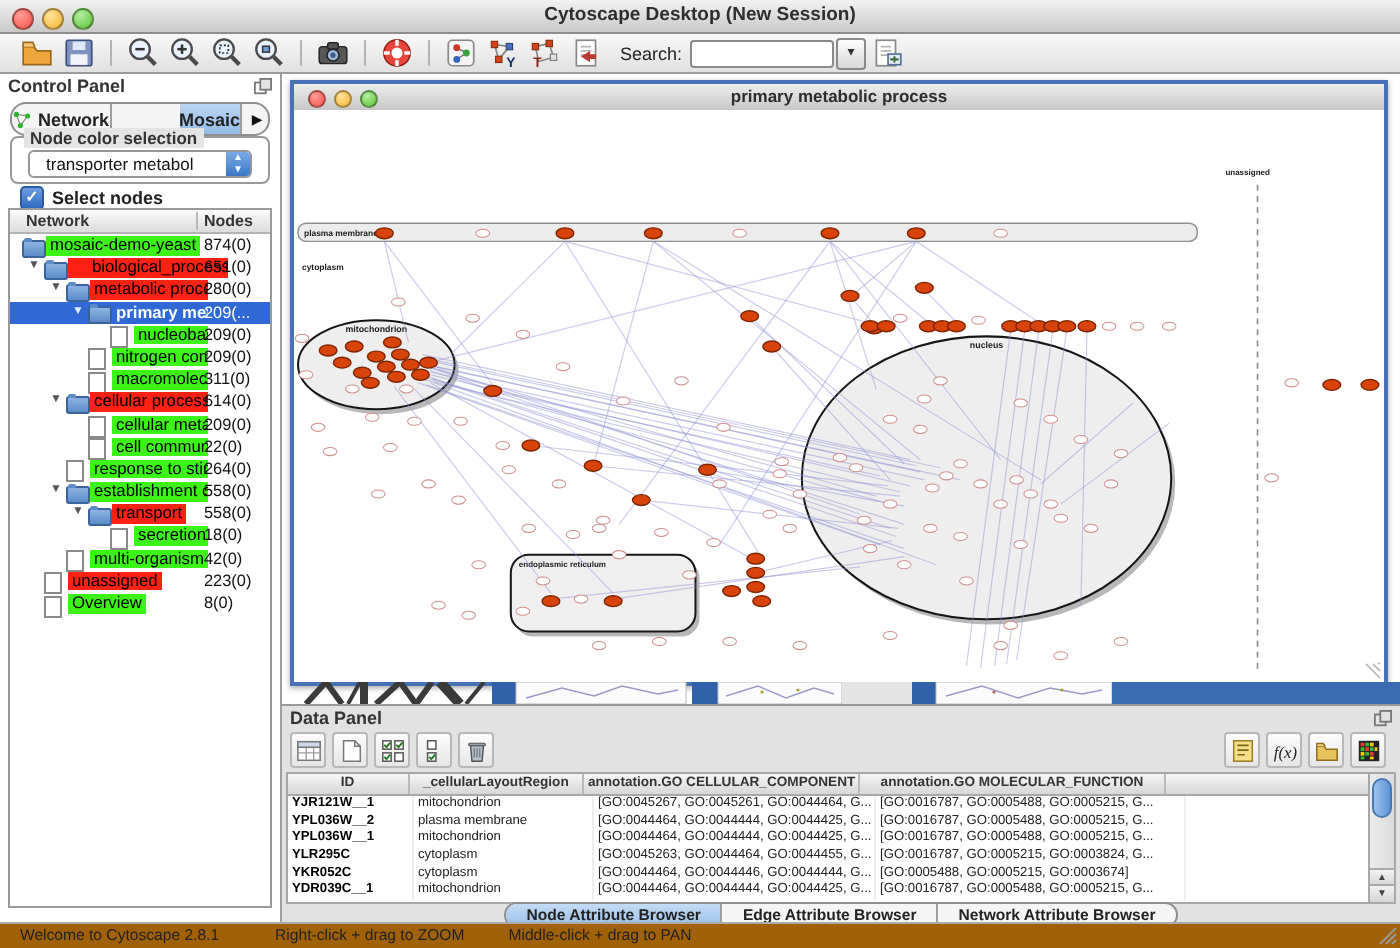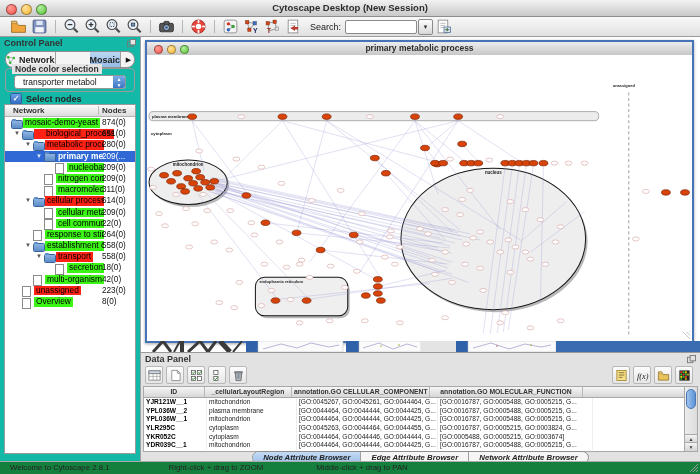--- a/index.html
+++ b/index.html
@@ -21,21 +21,21 @@
     display:flex;align-items:center;padding-left:8px;}
   .tbicon{width:17px;height:17px;margin:0 2px;display:inline-flex;}
   .tbicon svg{width:100%;height:100%;}
   .sep{width:1px;height:13px;background:#b5b5b5;margin:0 5px;}
   .searchlbl{font-size:9px;color:#222;margin:0 4px 0 6px;}
   .combo{width:70px;height:12px;background:#fff;border:1px solid #8a8a8a;border-radius:2px;}
   .combo-btn{width:13px;height:14px;margin-left:1px;border:1px solid #8a8a8a;border-radius:2px;
     background:linear-gradient(#fdfdfd,#d8d8d8);font-size:7px;line-height:13px;text-align:center;color:#333;}
   
   .control{position:absolute;left:0;top:37px;width:140px;bottom:12px;
-    background:#14b8a6;border-right:1px solid #9f9f9f;}
+    background:#ffffff;border-right:1px solid #9f9f9f;}
   .panel-head{position:relative;height:13px;font-size:9px;font-weight:bold;color:#333;
     padding-left:4px;line-height:13px;}
   .float-ic{position:absolute;right:4px;top:2px;width:9px;height:9px;}
   .cp-tabs{display:flex;height:15px;margin:1px 5px 0 5px;border:1px solid #8f8f8f;
     border-radius:8px;background:#f4f4f4;overflow:hidden;}
   .cp-tab{flex:1;display:flex;align-items:center;justify-content:center;gap:3px;
     font-size:9px;font-weight:bold;color:#222;border-right:1px solid #9f9f9f;}
   .cp-tab.sel{background:linear-gradient(#bcd6f2,#93bbe6);margin-left:34px;}
   .cp-tab-arrow{flex:0 0 15px;display:flex;align-items:center;justify-content:center;
     font-size:7px;color:#111;}
@@ -106,27 +106,27 @@
   .dt-row{display:flex;height:8.7px;font-size:6.6px;color:#222;}
   .dt-row div{border-right:1px solid #eee;line-height:8.7px;overflow:hidden;white-space:nowrap;padding-left:2px;}
   .dt-row .c0{font-weight:bold;color:#000;}
   .scroll{position:absolute;right:2px;top:33px;width:12px;height:64px;border:1px solid #a8a8a8;
     background:linear-gradient(90deg,#ececec,#dcdcdc);}
   .thumb{position:absolute;left:1px;right:1px;top:2px;height:18px;border-radius:5px;
     background:linear-gradient(90deg,#9ec2ee,#5d93d6);border:0.5px solid #4877b5;}
   .sarrow{position:absolute;left:0;right:0;height:8px;text-align:center;font-size:5px;color:#444;
     background:linear-gradient(#f2f2f2,#d5d5d5);border-top:1px solid #aaa;line-height:8px;}
   .bottom-tabs{position:absolute;left:0;right:0;top:98px;height:12px;display:flex;justify-content:center;}
-  .btabs{display:flex;border:1px solid #8e8e8e;border-radius:7px;overflow:hidden;background:#f5f5f5;height:11px;font-style:italic;}
+  .btabs{display:flex;border:1px solid #8e8e8e;border-radius:7px;overflow:hidden;background:#f5f5f5;height:11px;}
   .btab{font-size:7.8px;font-weight:bold;color:#222;padding:0 10px;line-height:11px;border-right:1px solid #9f9f9f;}
   .btab:last-child{border-right:none;}
   .btab.sel{background:linear-gradient(#c4dbf4,#9cc0e8);}
   
-  .statusbar{position:absolute;left:0;right:0;bottom:0;height:12px;background:#15803d;
-    border-top:1px solid #ababab;font-size:7.8px;color:#222;display:flex;line-height:11px;gap:31px;}
+  .statusbar{position:absolute;left:0;right:0;bottom:0;height:12px;background:#a16207;
+    border-top:1px solid #ababab;font-size:7.8px;color:#222;display:flex;line-height:11px;}
   .statusbar span{margin-left:10px;}
   .statusbar .s2{margin-left:28px;} .statusbar .s3{margin-left:22px;}
   .grip{position:absolute;right:1px;bottom:1px;width:10px;height:10px;}
 </style>
 </head>
 <body>
 
 <div id="app">
 
   <div class="titlebar">

